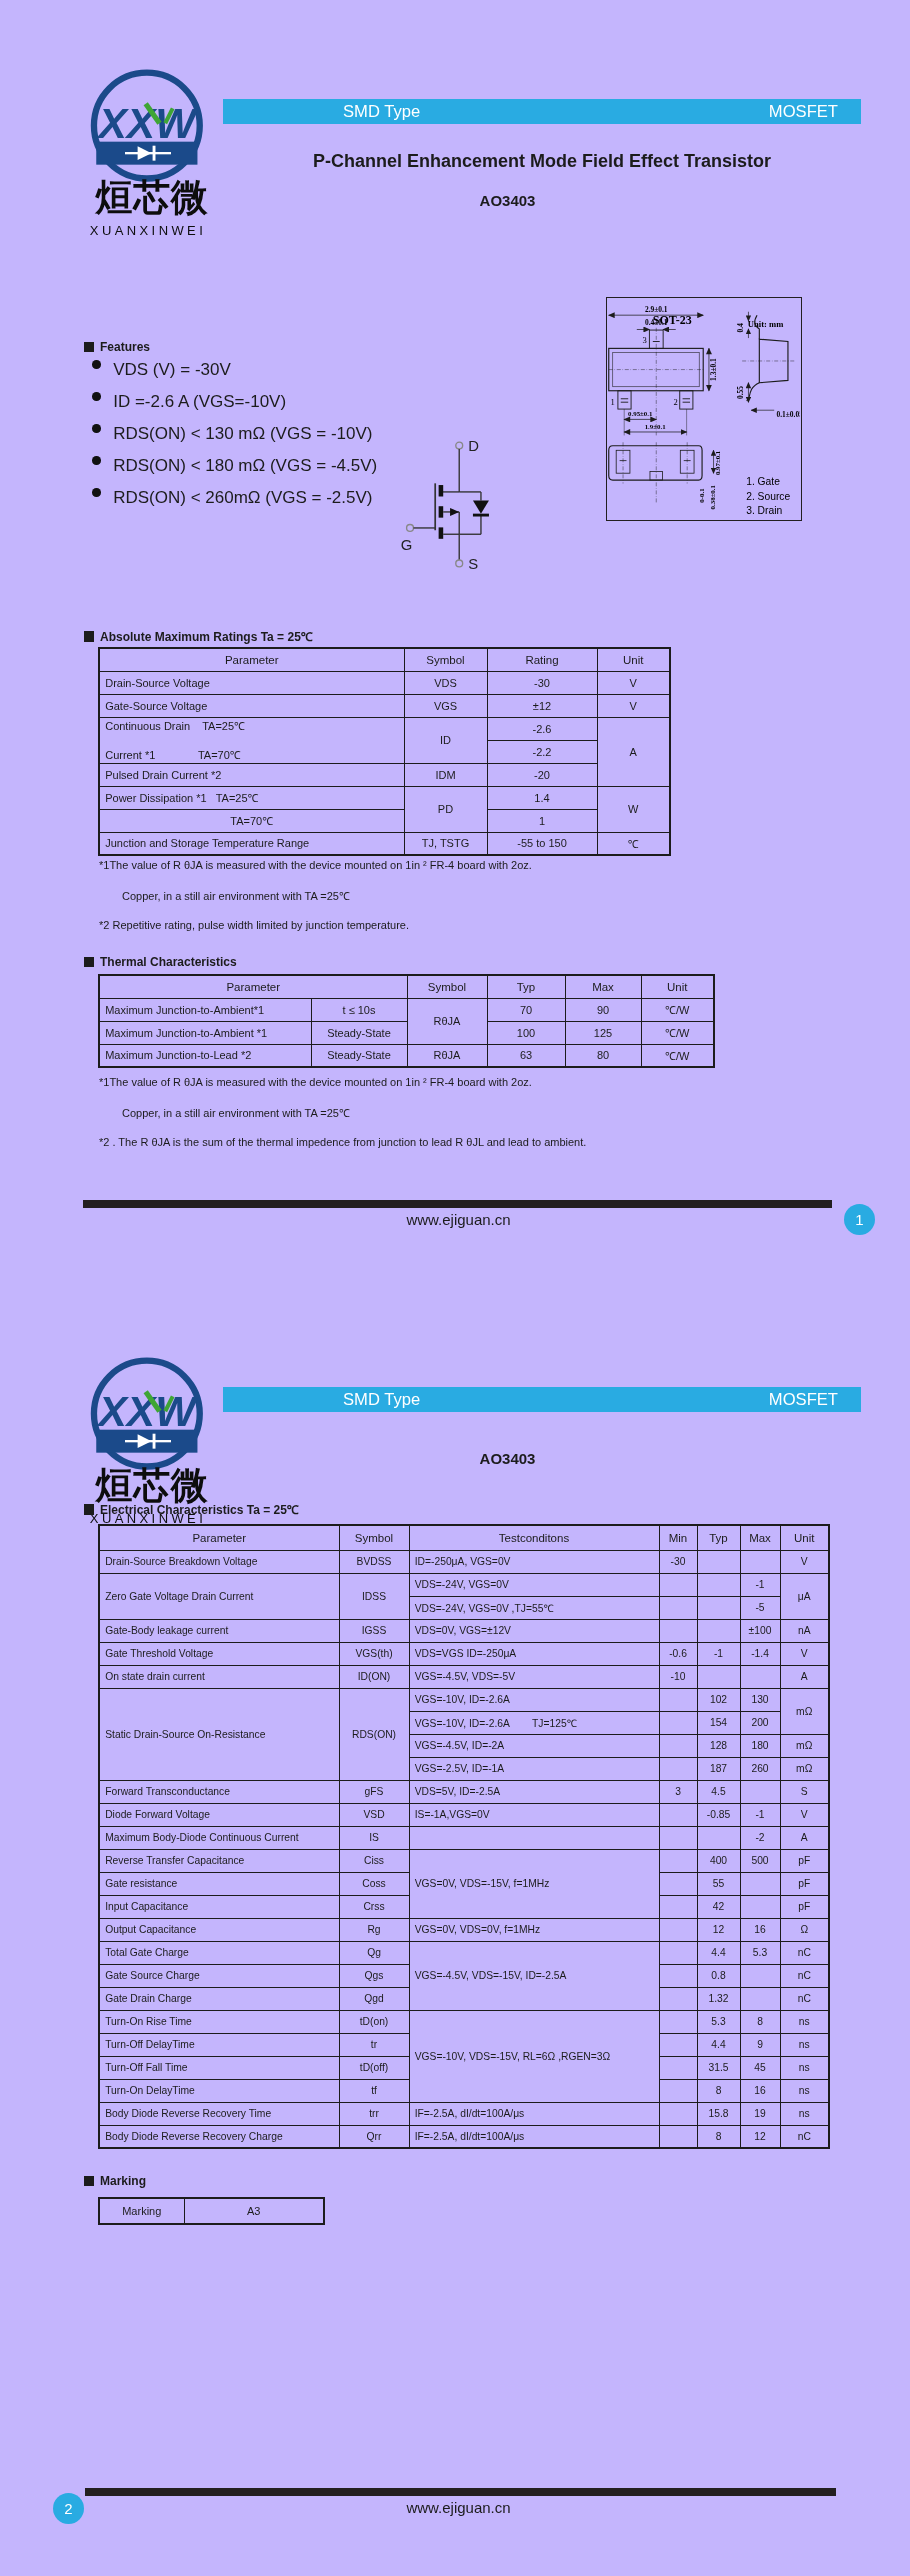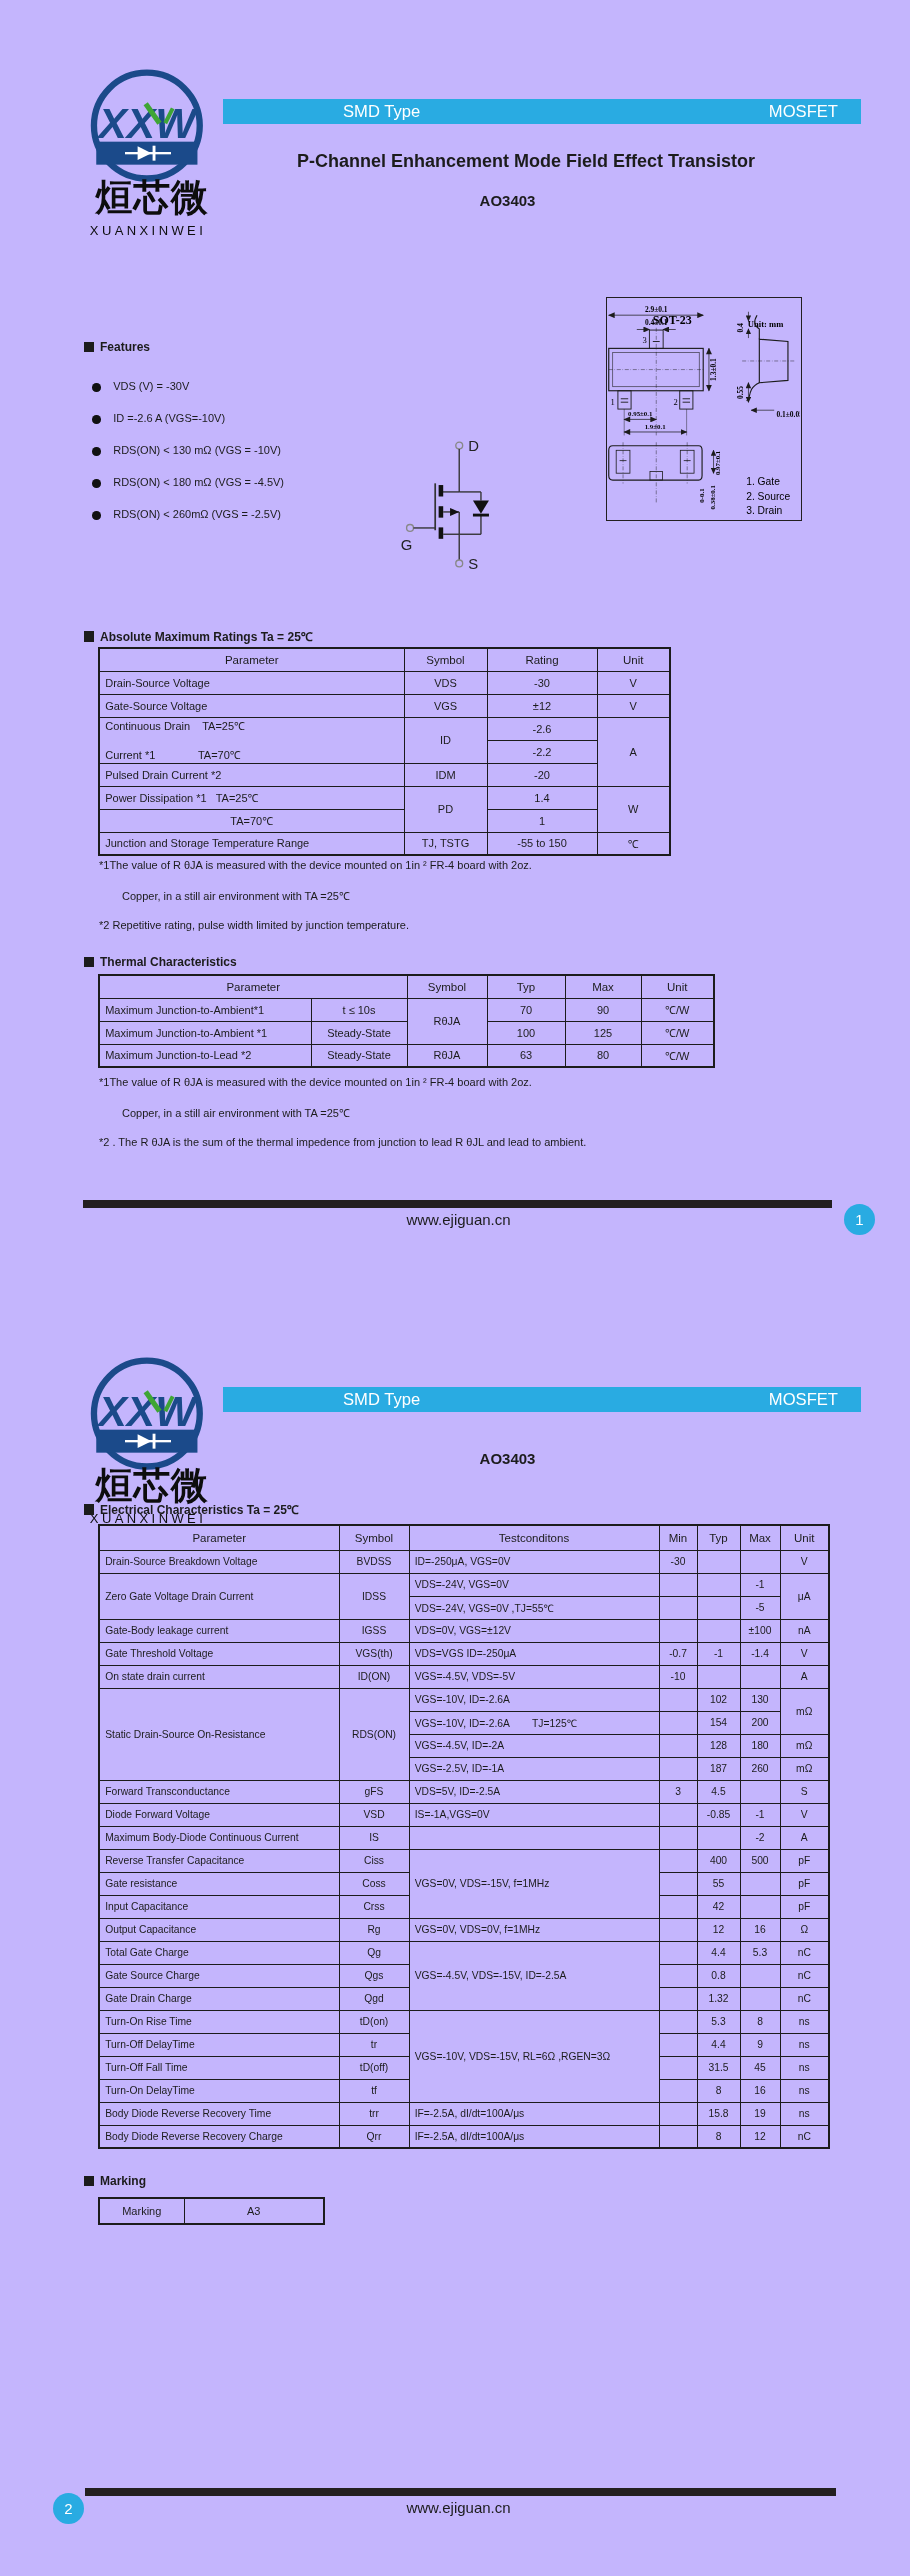--- a/index.html
+++ b/index.html
@@ -10,27 +10,27 @@
   .logo{width:138px;}
   .logo-cn{position:absolute;left:4px;top:114px;width:138px;text-align:center;
            font-size:37px;font-weight:bold;letter-spacing:0.6px;color:#0d0d0d;line-height:1;font-family:Liberation Mono, monospace;}
   .logo-en{position:absolute;left:0;top:155px;width:138px;text-align:center;
            font-size:13px;letter-spacing:3.4px;color:#0d0d0d;white-space:nowrap;}
   
   .banner{left:223px;top:99px;width:638px;height:25px;background:#29abe2;}
   .banner span{position:absolute;top:3.4px;font-size:16.6px;color:#ffffff;}
   .banner .bl{left:120px;}
   .banner .br{right:23px;}
-  .title1{left:199px;top:151px;width:654px;text-align:center;font-size:18px;font-weight:bold;white-space:nowrap;}
+  .title1{left:215px;top:151px;width:654px;text-align:center;font-size:18px;font-weight:bold;white-space:nowrap;}
   .part{left:218px;width:579px;text-align:center;font-size:15px;font-weight:bold;}
   
   .heading{display:flex;align-items:center;font-size:12px;font-weight:bold;}
   .sq{display:inline-block;width:10.3px;height:10.3px;background:#1c1c1c;margin-right:5.7px;}
   
-  .feat li{list-style:none;display:flex;align-items:flex-end;height:32px;font-size:11px;}
+  .feat li{list-style:none;display:flex;align-items:flex-start;height:32px;font-size:17px;}
   .feat{margin:0;padding:0;}
   .dot{display:inline-block;width:8.6px;height:8.6px;border-radius:50%;background:#111;margin-right:12.6px;flex:0 0 8.6px;}
   
   table{border-collapse:collapse;table-layout:fixed;}
   .t{border:2.3px solid #1c1c1c;}
   .t td{border:1.4px solid #1c1c1c;font-size:11px;text-align:center;padding:0;overflow:hidden;}
   .t tr{height:23px;}
   .t td.l{text-align:left;padding-left:5.2px;}
   .pre{white-space:pre;}
   .t .hdr td{font-size:11.5px;}
@@ -413,21 +413,21 @@
       <td class="l">VDS=0V, VGS=±12V</td>
       <td></td>
       <td></td>
       <td>±100</td>
       <td>nA</td>
     </tr>
     <tr>
       <td class="l">Gate Threshold Voltage</td>
       <td>VGS(th)</td>
       <td class="l">VDS=VGS ID=-250μA</td>
-      <td>-0.7</td>
+      <td>-0.6</td>
       <td>-1</td>
       <td>-1.4</td>
       <td>V</td>
     </tr>
     <tr>
       <td class="l">On state drain current</td>
       <td>ID(ON)</td>
       <td class="l">VGS=-4.5V, VDS=-5V</td>
       <td>-10</td>
       <td></td>

